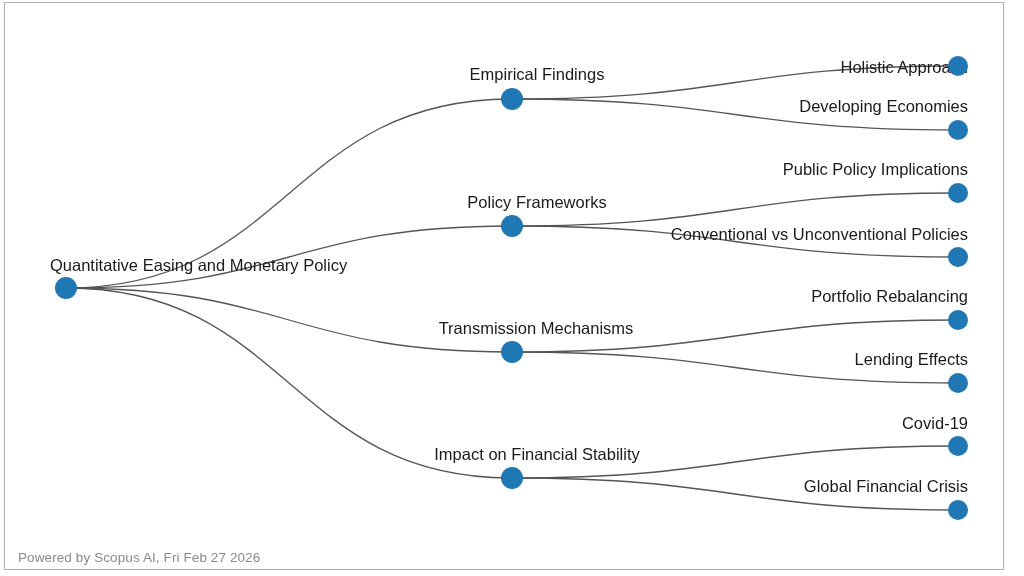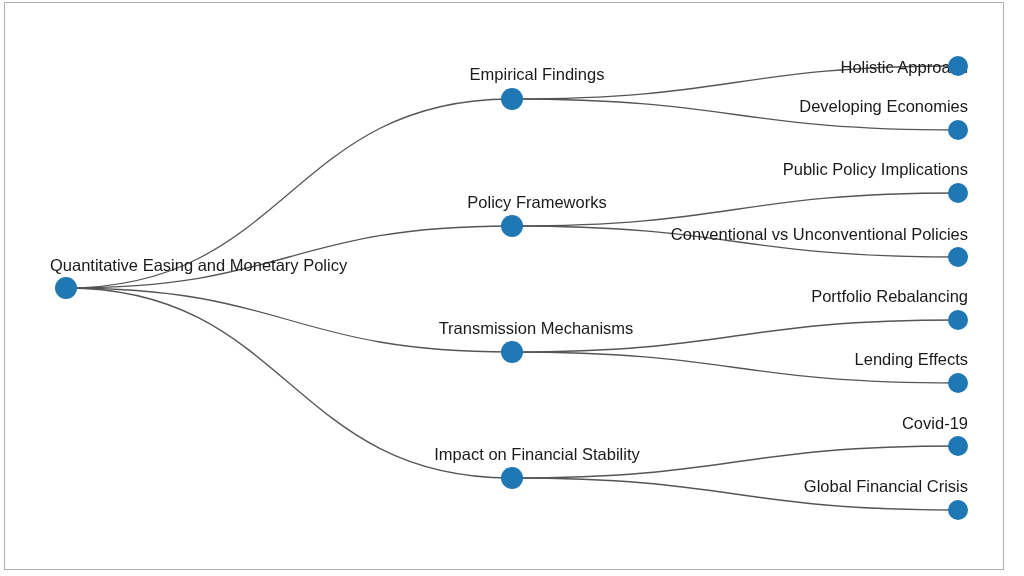--- a/index.html
+++ b/index.html
@@ -133,14 +133,15 @@
           <text class="node-label" x="968" y="429" text-anchor="end" fill="#1a1a1a">Covid-19</text>
           <circle class="node-circle" cx="958" cy="446" r="10" fill="#1f77b4"></circle>
         </g>
         <g>
           <text class="node-label" x="968" y="492" text-anchor="end" fill="#1a1a1a">Global Financial Crisis</text>
           <circle class="node-circle" cx="958" cy="510" r="10" fill="#1f77b4"></circle>
         </g>
       </g>
   </svg>
 
+  <div class="footer-text">Powered by Scopus AI, Fri Feb 27 2026</div>
 
 </div>
 
 </body></html>

